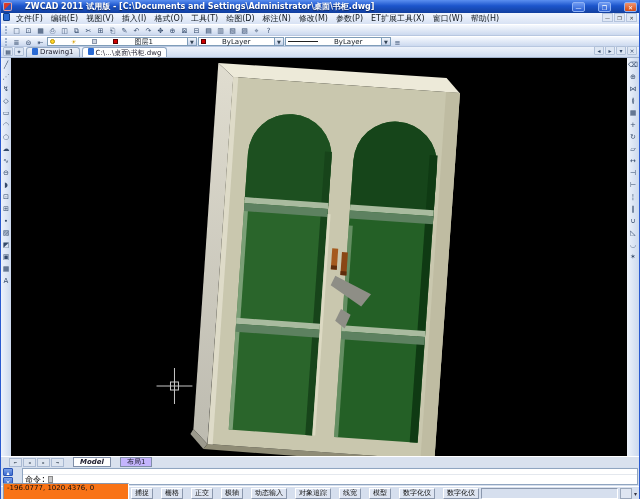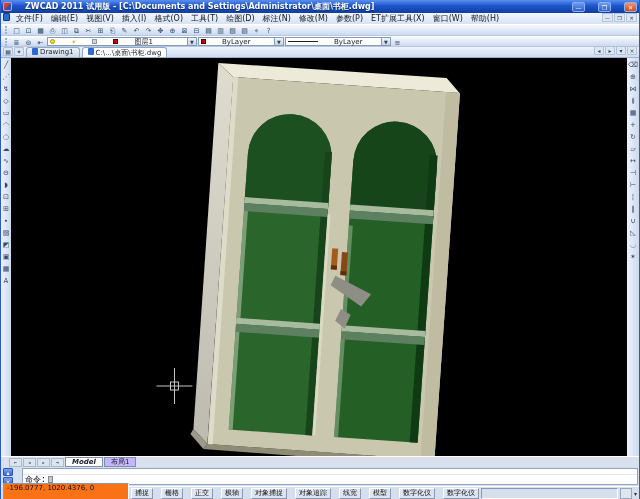--- a/index.html
+++ b/index.html
@@ -49,21 +49,21 @@
   
   .main{flex:1;display:flex;min-height:0}
   .vtb{background:linear-gradient(90deg,#eef3fb,#ccd9ee);display:flex;flex-direction:column;align-items:center;font-size:7px;color:#344a6b;overflow:hidden}
   .vtb.left{flex:0 0 10px;width:10px;padding-top:1px}
   .vtb.right{flex:0 0 12px;width:12px;padding-top:1px}
   .vtbi{flex:0 0 12px;height:12px;line-height:12px;width:100%;text-align:center}
   .canvas{flex:1;background:#000;position:relative;min-width:0}
   .canvas svg{position:absolute;inset:0;width:100%;height:100%}
 
   
-  .mtabs{flex:0 0 11px;height:11px;display:flex;align-items:center;background:#d9e1ee;border-top:1px solid #fff;font-size:7px;padding-left:8px;gap:1px}
+  .mtabs{flex:0 0 11px;height:11px;display:flex;align-items:center;background:#d9e1ee;border-top:1px solid #fff;font-size:7px;padding-left:8px;gap:9px}
   .mnav{width:13px;height:9px;background:#dce4f0;border:1px solid #a9b9d2;font-size:4px;line-height:8px;text-align:center;color:#234}
   .mtab{padding:0 6px;height:10px;line-height:9px;border:1px solid #808fa8;background:#c4b5fd;color:#223;white-space:nowrap}
   .mtab.active{background:#fff;font-weight:bold;font-style:italic}
 
   
   .cmd{flex:0 0 19px;height:19px;display:flex;background:#d5dfee;padding:1px;gap:8px}
   .cmdside{flex:0 0 12px;display:flex;flex-direction:column;justify-content:space-between;align-items:center}
   .cmdbtn{width:10px;height:8px;font-size:6px;line-height:7px;text-align:center;color:#fff;background:linear-gradient(#7da2e8,#3a6ad0);border:1px solid #2a55b8;border-radius:1px}
   .cmdtext{flex:1;background:#fff;border:1px solid #90a5c0;display:flex;flex-direction:column;font-family:"DejaVu Sans Mono",monospace;font-size:8px;color:#000}
   .cmdhist{flex:1;border-bottom:1px solid #e4e8ee}
@@ -323,21 +323,21 @@
   </div>
 
   <div class="status">
     <span class="coords">-196.0777,  1020.4376,  0</span>
     <div class="sbtns">
 
     <span class="sbtn">捕捉</span>
         <span class="sbtn">栅格</span>
         <span class="sbtn">正交</span>
         <span class="sbtn">极轴</span>
-        <span class="sbtn">对象捕捉</span>
+        <span class="sbtn">动态输入</span>
         <span class="sbtn">对象追踪</span>
         <span class="sbtn">线宽</span>
         <span class="sbtn">模型</span>
         <span class="sbtn">数字化仪</span>
         <span class="sbtn">数字化仪</span>
       </div>
     <span class="sspacer"></span>
     <span class="strbox"></span>
     <span class="strarrow">▾</span>
   </div>

